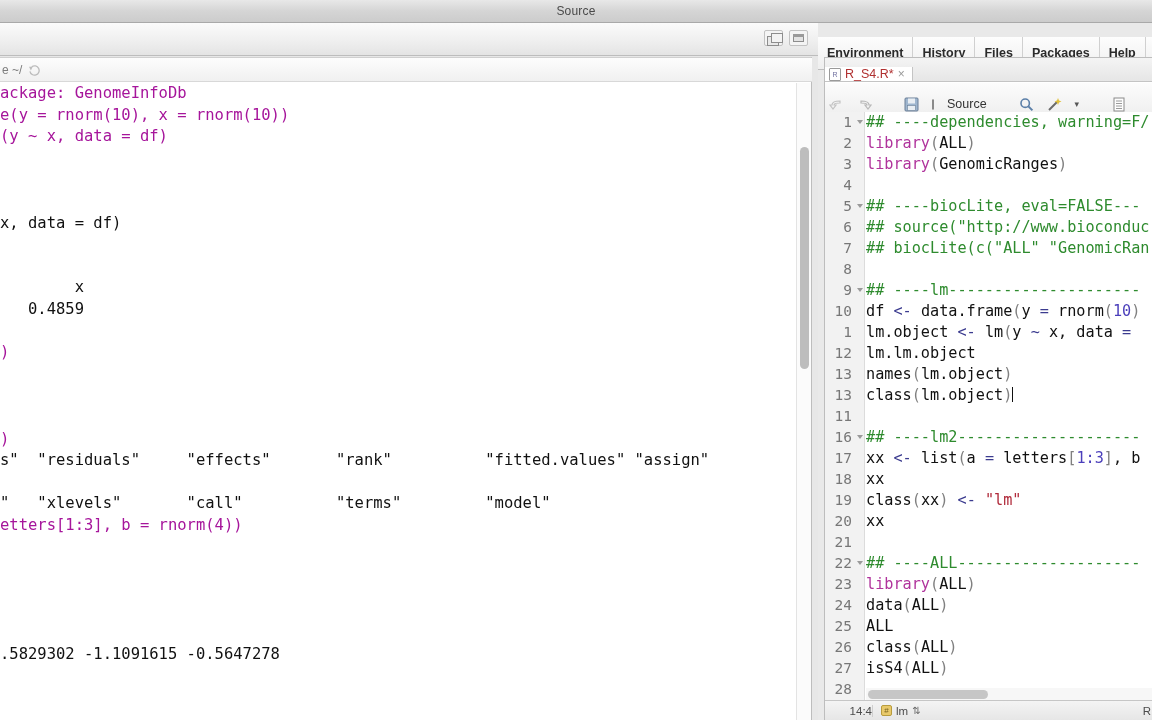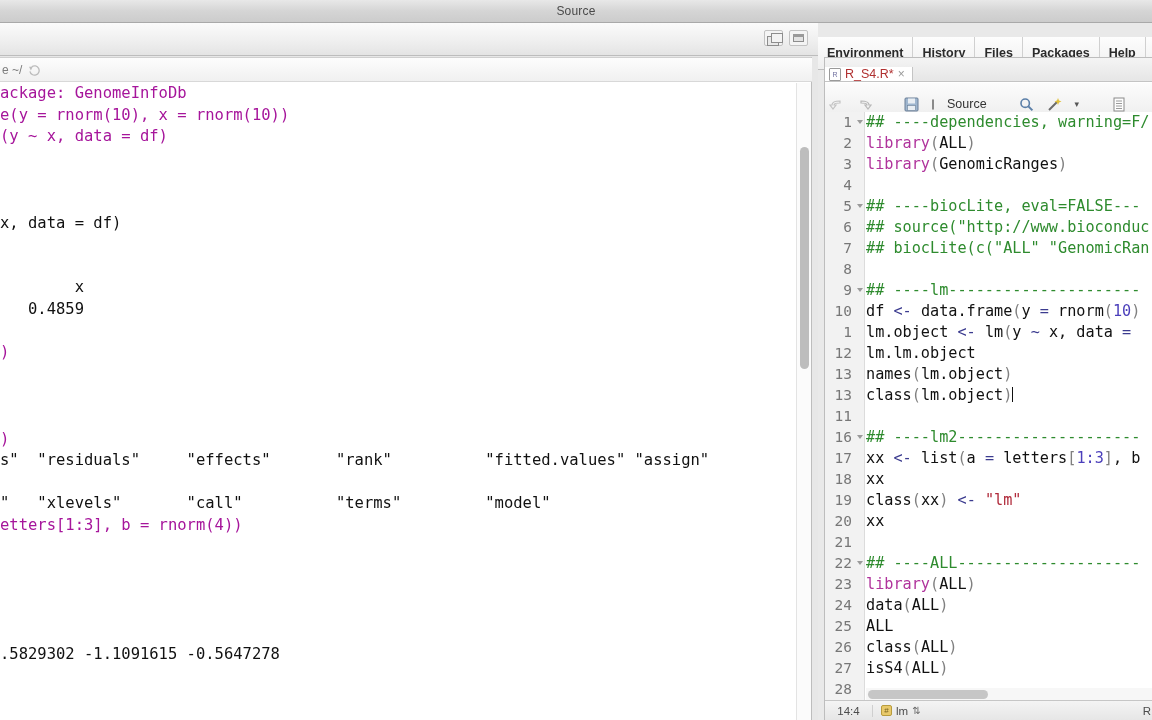--- a/index.html
+++ b/index.html
@@ -196,21 +196,21 @@
     position:absolute; left:2px; top:2px; width:120px; height:9px;
     background:#c6c6c6; border-radius:5px;
   }
 
   .editor-status {
     position:absolute; left:0; bottom:0; width:328px; height:20px;
     background: linear-gradient(to bottom,#f4f4f4,#e6e6e6);
     border-top:1px solid #c6c6c6;
     display:flex; align-items:center; font-size:11.5px; color:#4c4c4c;
   }
-  .es-pos { width:48px; text-align:center; border-right:1px solid #cfcfcf; }
+  .es-pos { width:48px; text-align:right; border-right:1px solid #cfcfcf; }
   .es-scope { display:flex; align-items:center; gap:4px; padding-left:8px; }
   .scope-ico {
     width:11px; height:11px; background:#e8c96a; border:1px solid #b89c3e;
     border-radius:2px; font-size:8px; color:#7a6420; text-align:center; line-height:10px;
   }
   .updown { font-size:10px; color:#666; }
   .es-right { margin-left:auto; padding-right:2px; color:#4c4c4c; }
 </style>
 </head>
 <body>

